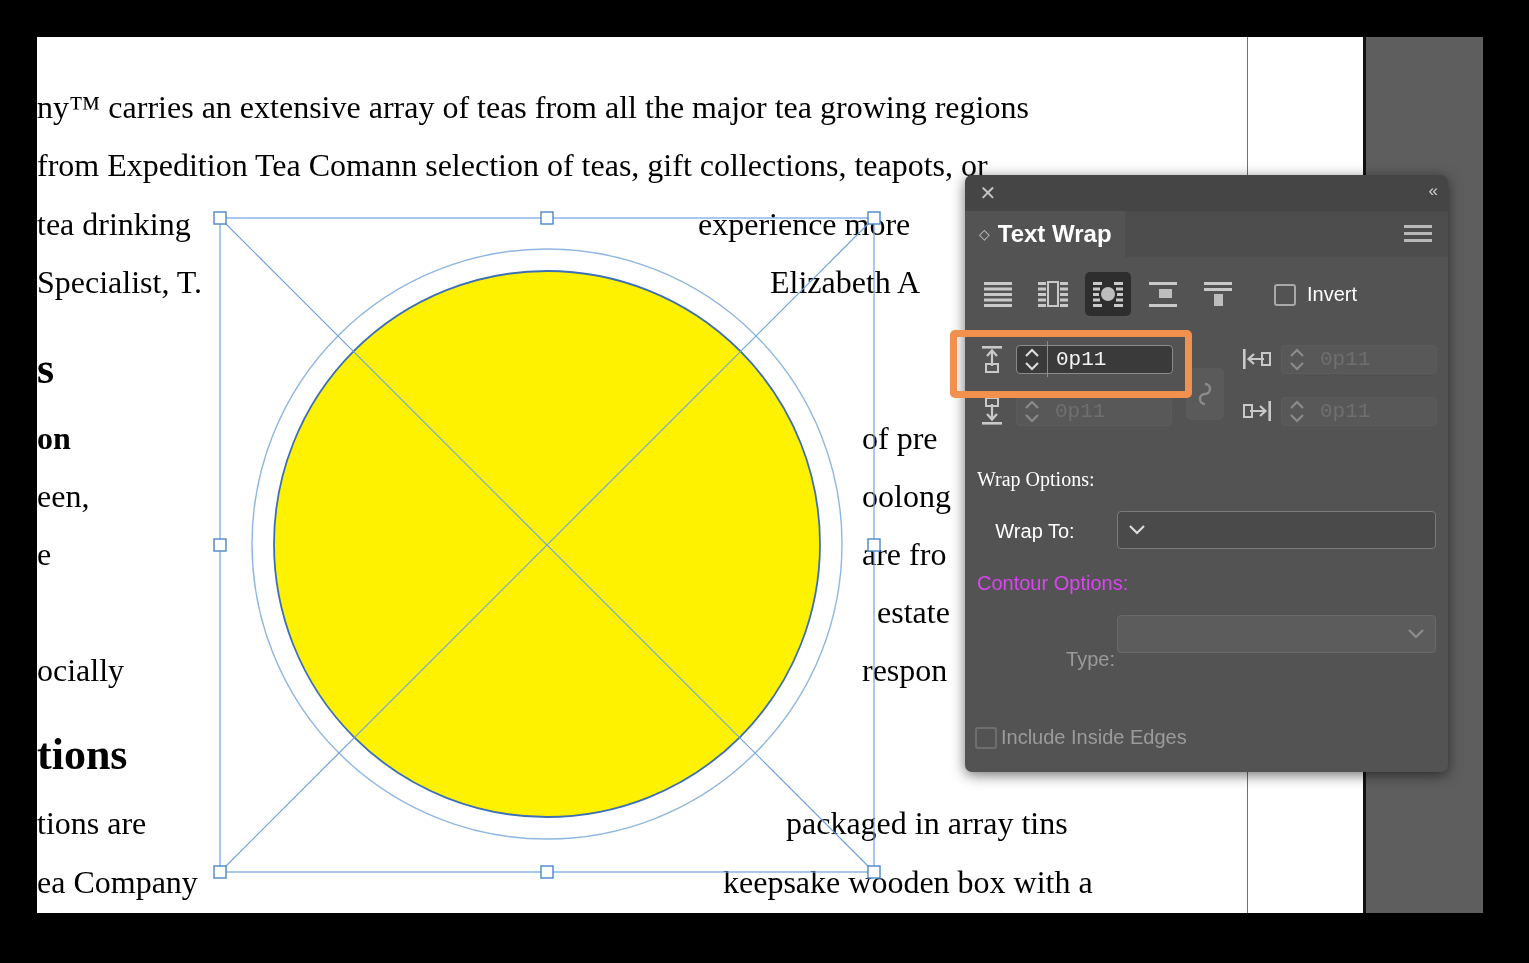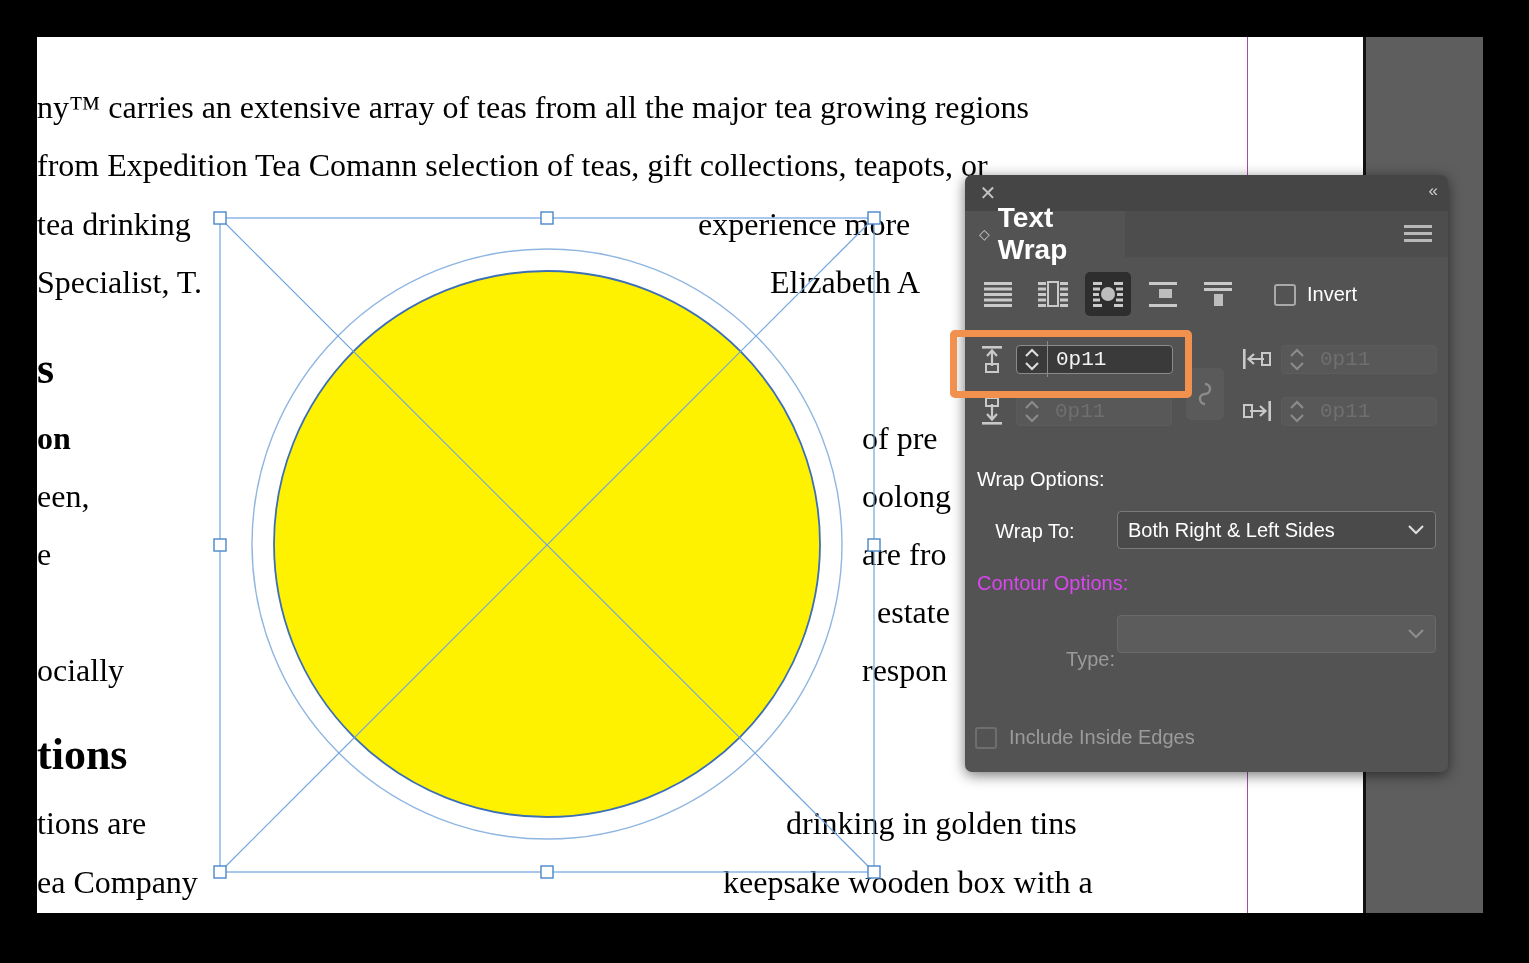--- a/index.html
+++ b/index.html
@@ -28,21 +28,21 @@
     box-shadow:0 3px 14px rgba(0,0,0,.55);
     font-family:"Liberation Sans",sans-serif;color:#e8e8e8;overflow:hidden;
   }
   #panel-titlebar{position:relative;height:36px;background:#454545;border-radius:7px 7px 0 0;}
   #panel-close{position:absolute;left:12px;top:7px;width:22px;height:22px;color:#c4c4c4;font-size:20px;line-height:22px;text-align:center;cursor:pointer;}
   #panel-collapse{position:absolute;right:12px;top:6px;color:#cfcfcf;font-size:17px;letter-spacing:-2px;cursor:pointer;}
 
   #panel-tabrow{position:relative;height:46px;background:#4d4d4d;}
   #panel-tab{position:absolute;left:0;top:0;width:160px;height:46px;background:#535353;display:flex;align-items:center;gap:8px;padding-left:14px;box-sizing:border-box;cursor:pointer;}
   #panel-tab .dia{color:#c9c9c9;font-size:14px;}
-  #panel-tab .tlabel{font-size:28px;font-weight:bold;color:#ffffff;}
+  #panel-tab .tlabel{font-size:24px;font-weight:bold;color:#ffffff;}
   #panel-menu{position:absolute;right:16px;top:14px;width:28px;height:18px;cursor:pointer;}
   #panel-menu i{display:block;height:3px;background:#b8b8b8;margin-bottom:4px;}
 
   #panel-body{position:relative;padding:0 16px;box-sizing:border-box;}
 
   
   #wrapmodes{position:absolute;left:975px;top:272px;display:flex;align-items:center;gap:9px;}
   .wmode{width:46px;height:44px;border-radius:5px;display:flex;align-items:center;justify-content:center;cursor:pointer;background:transparent;}
   .wmode.sel{background:#2e2e2e;}
 
@@ -84,21 +84,21 @@
 
   .selectbox{
     position:absolute;height:38px;border:1px solid #7a7a7a;border-radius:4px;box-sizing:border-box;
     background:#4a4a4a;display:flex;align-items:center;padding:0 10px;cursor:pointer;
   }
   .selectbox .sv{font-size:20px;color:#ffffff;flex:1;}
   .selectbox .cv{color:#d8d8d8;}
   .selectbox.dim{background:#5c5c5c;border-color:#6a6a6a;}
   .selectbox.dim .cv{color:#8c8c8c;}
 
-  #inside-edges{position:absolute;left:975px;top:726px;display:flex;align-items:center;gap:12px;}
+  #inside-edges{position:absolute;left:975px;top:726px;display:flex;align-items:center;gap:4px;}
   #inside-edges .lbl{font-size:20px;color:#9b9b9b;}
 </style>
 </head>
 <body>
 
 <div id="root">
 
   <div id="workspace">
 
     <div id="page">
@@ -114,21 +114,21 @@
           <div class="doc-line body-line" style="left: 825px; top: 383px;">of pre</div>
           <div class="doc-line body-line" style="left: 0px; top: 441px;">een,</div>
           <div class="doc-line body-line" style="left: 825px; top: 441px;">oolong</div>
           <div class="doc-line body-line" style="left: 0px; top: 499px;">e</div>
           <div class="doc-line body-line" style="left: 825px; top: 499px;">are fro</div>
           <div class="doc-line body-line" style="left: 840px; top: 557px;">estate</div>
           <div class="doc-line body-line" style="left: 0px; top: 615px;">ocially</div>
           <div class="doc-line body-line" style="left: 825px; top: 615px;">respon</div>
           <div class="doc-line head-line" style="left: 0px; top: 692px;">tions</div>
           <div class="doc-line body-line" style="left: 0px; top: 768px;">tions are</div>
-          <div class="doc-line body-line" style="left: 749px; top: 768px;">drinking in golden tins</div>
+          <div class="doc-line body-line" style="left: 749px; top: 768px;">packaged in array tins</div>
           <div class="doc-line body-line" style="left: 0px; top: 827px;">ea Company</div>
           <div class="doc-line body-line" style="left: 686px; top: 827px;">keepsake wooden box with a</div>
         </div>
 
       <svg id="art-layer" viewBox="0 0 1326 876">
 
         <circle cx="510" cy="507" r="295" fill="none" stroke="#8fb6e0" stroke-width="1.4"></circle>
 
         <circle cx="510" cy="507" r="273" fill="#FFF200" stroke="#3c6fb5" stroke-width="1.8"></circle>
 
@@ -333,26 +333,25 @@
         <svg width="18" height="10" viewBox="0 0 18 10">
             <path d="M3 2 L9 8 L15 2" stroke="#8b8b8b" stroke-width="2.2" fill="none"></path>
           </svg>
       </span>
       <input class="numinput" disabled="" value="0p11" style="">
     </span>
   </div>
 
   <div id="highlight"></div>
 
-  <div class="sec-label on" style="left:977px;top:468px;">Wrap Options:</div>
+  <div class="sec-label on" style="left:977px;top:468px;font-family:Liberation Serif, serif;">Wrap Options:</div>
 
   <div class="row-label on" style="left:955px;top:520px;width:160px;">Wrap To:</div>
 
   <div class="selectbox" style="left:1117px;top:511px;width:319px;">
-    <span class="sv">Both Right &amp; Left Sides</span>
     <span class="cv">
       <svg width="18" height="11" viewBox="0 0 18 11">
           <path d="M2 2 L9 9 L16 2" stroke="#dcdcdc" stroke-width="2.2" fill="none"></path>
         </svg>
     </span>
   </div>
 
   <div class="sec-label off" style="left:977px;top:572px;">Contour Options:</div>
 
   <div class="row-label off" style="left:975px;top:632px;width:140px;margin-top:16px;">Type:</div>

